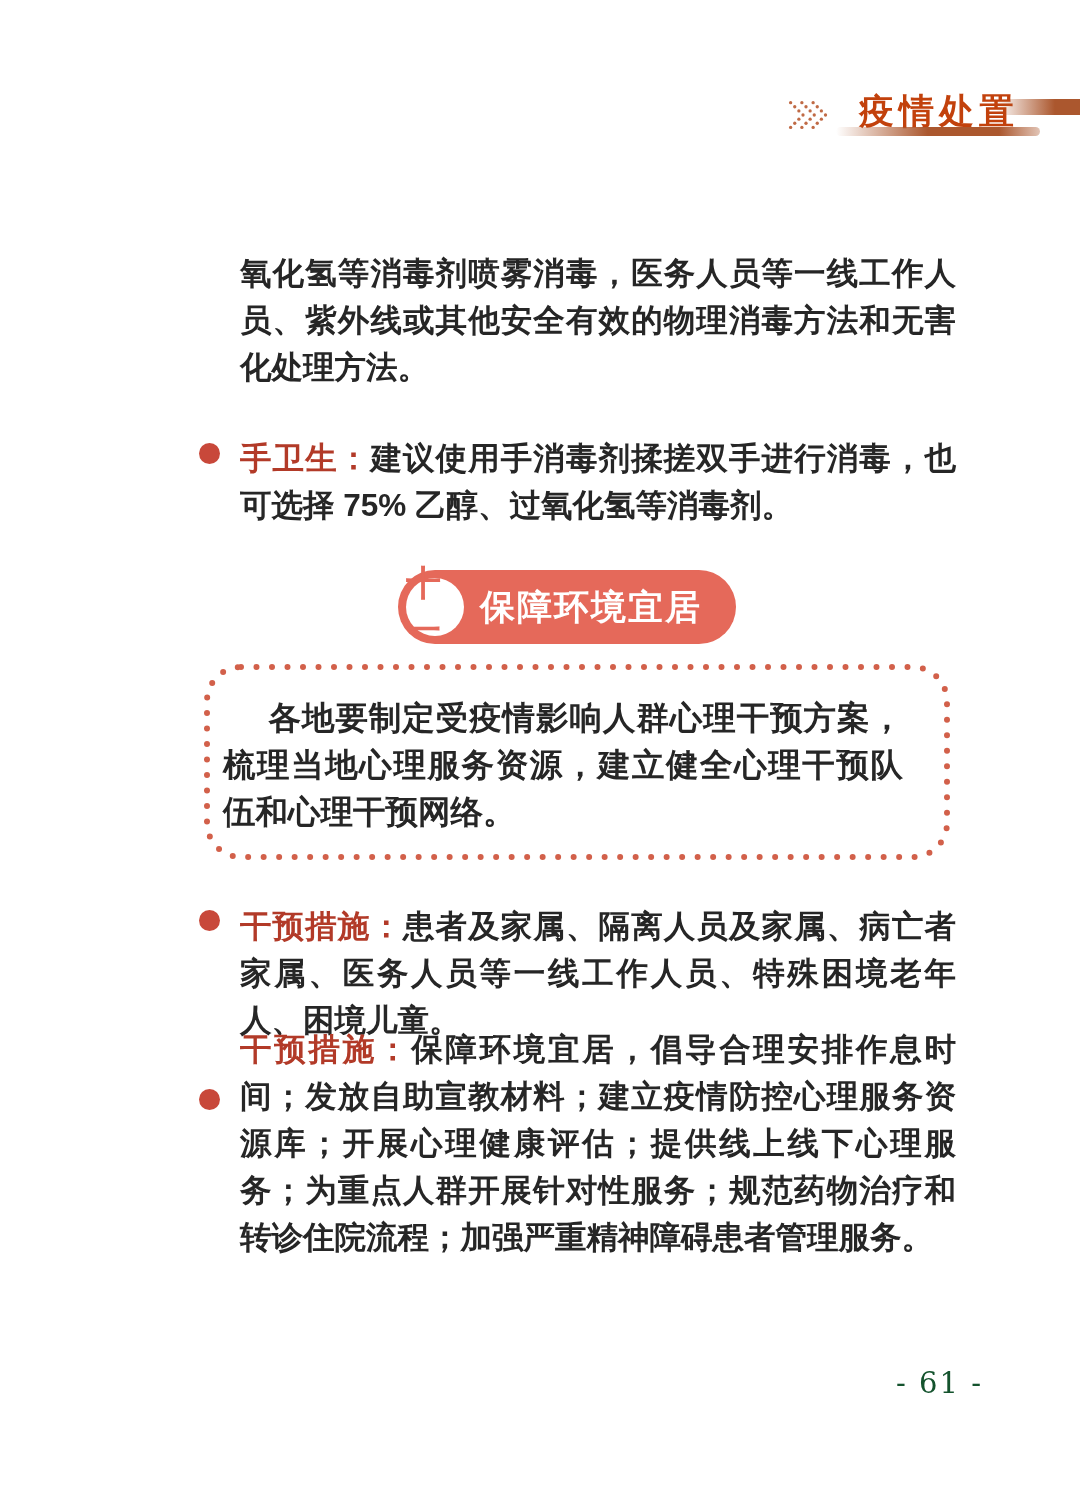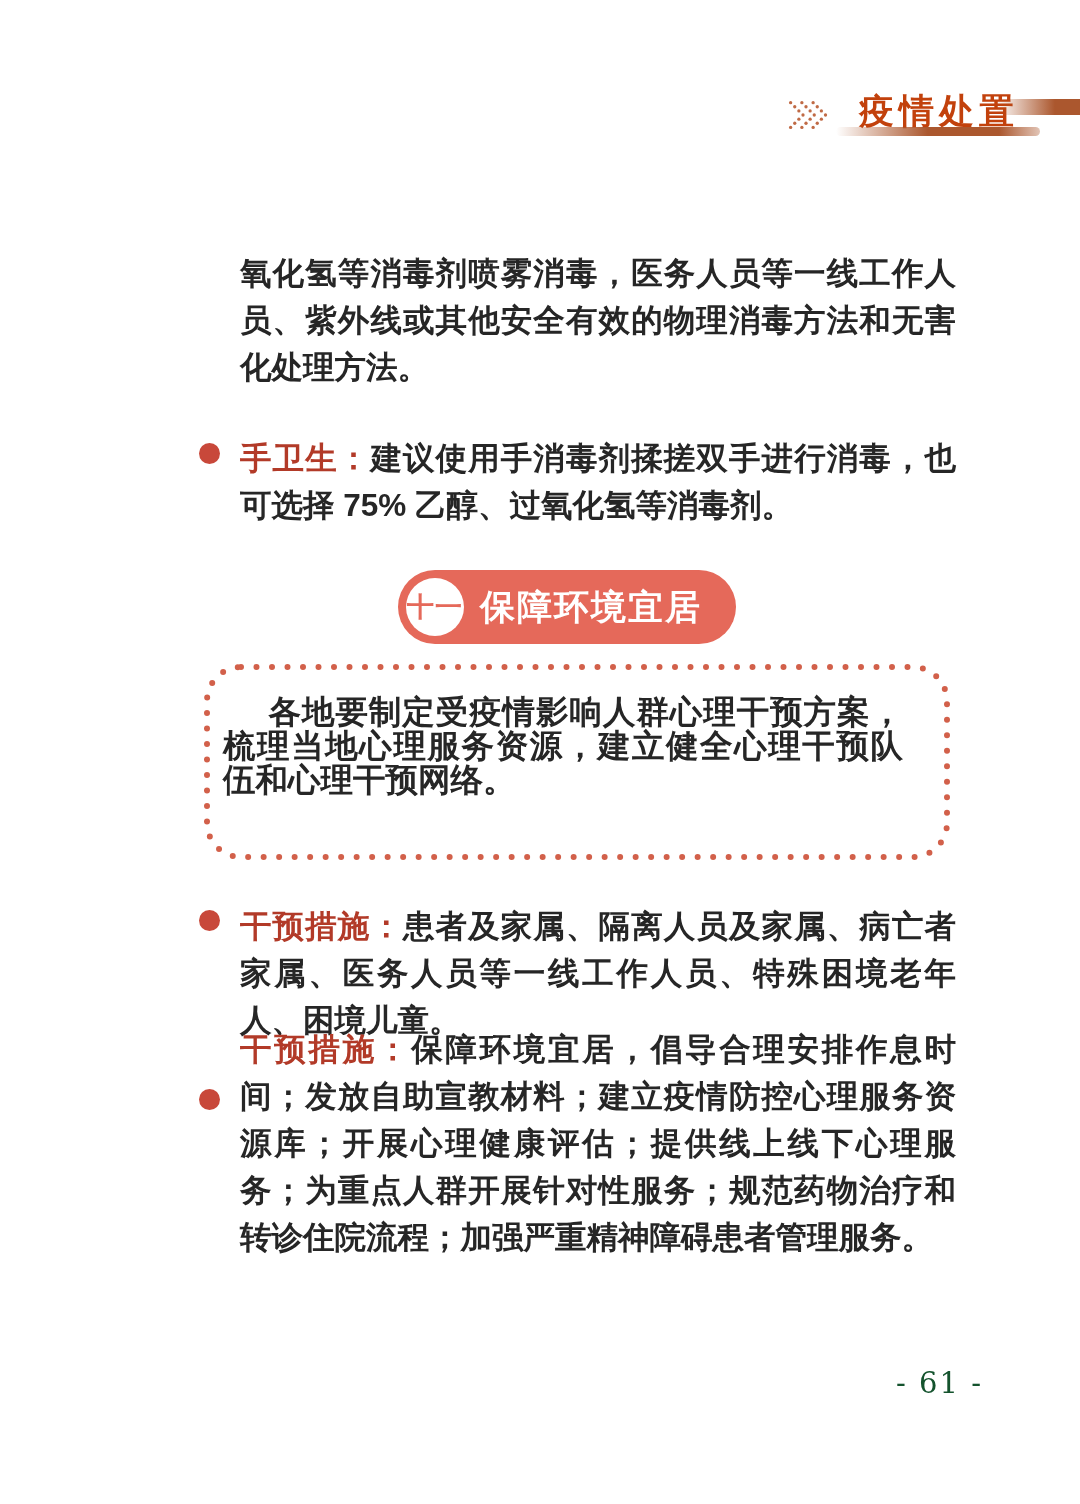--- a/index.html
+++ b/index.html
@@ -54,32 +54,32 @@
     position: absolute; left: 398px; top: 570px; height: 74px;
     background: #e5695a; border-radius: 40px;
     display: flex; align-items: center;
     padding: 0 34px 0 8px;
   }
   .badge-circle {
     width: 58px; height: 58px; border-radius: 50%; background: #ffffff;
     display: flex; align-items: center; justify-content: center;
     flex: 0 0 auto;
   }
-  .badge-num { font-size: 27px; font-weight: 700; color: #e5695a; letter-spacing: 1px; }
+  .badge-num { font-size: 35px; font-weight: 700; color: #e5695a; letter-spacing: 1px; }
   .badge-label {
     margin-left: 16px; font-size: 35px; font-weight: 700;
     color: #ffffff; letter-spacing: 2px; white-space: nowrap;
   }
 
   
   .callout { position: absolute; left: 203px; top: 663px; width: 748px; height: 198px; }
   .callout-border { position: absolute; left: 0; top: 0; }
   .callout-text {
     position: absolute; left: 20px; top: 32px; width: 706px;
-    font-size: 32.5px; line-height: 34px; color: #262626;
+    font-size: 32.5px; line-height: 47px; color: #262626;
     font-weight: 600; text-align: justify; text-indent: 1.4em;
     padding-right: 26px;
   }
 
   
   .pagenum {
     position: absolute; left: 896px; top: 1366px;
     font-family: "DejaVu Serif", serif;
     font-size: 29px; color: #14532d; letter-spacing: 2px;
   }

